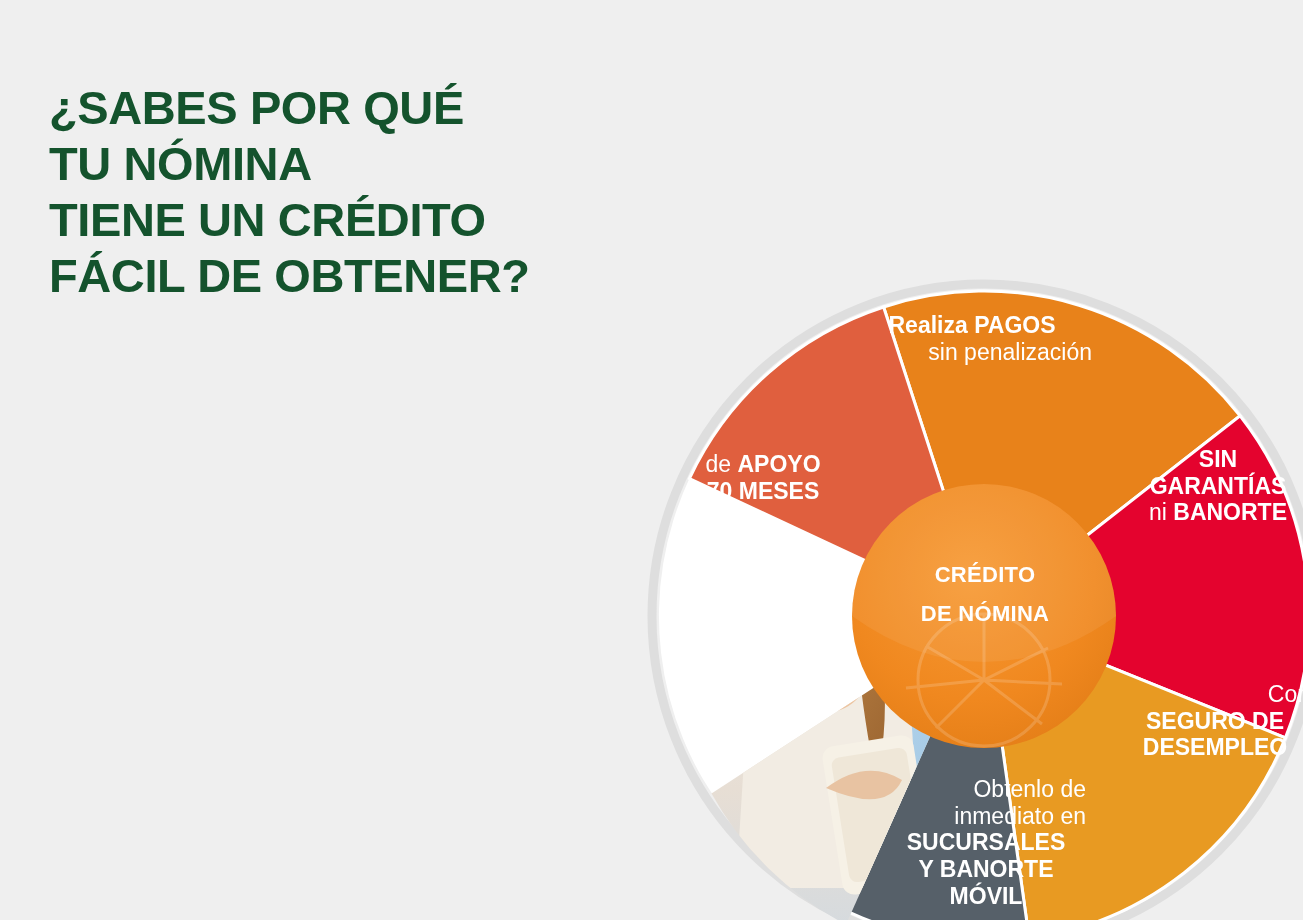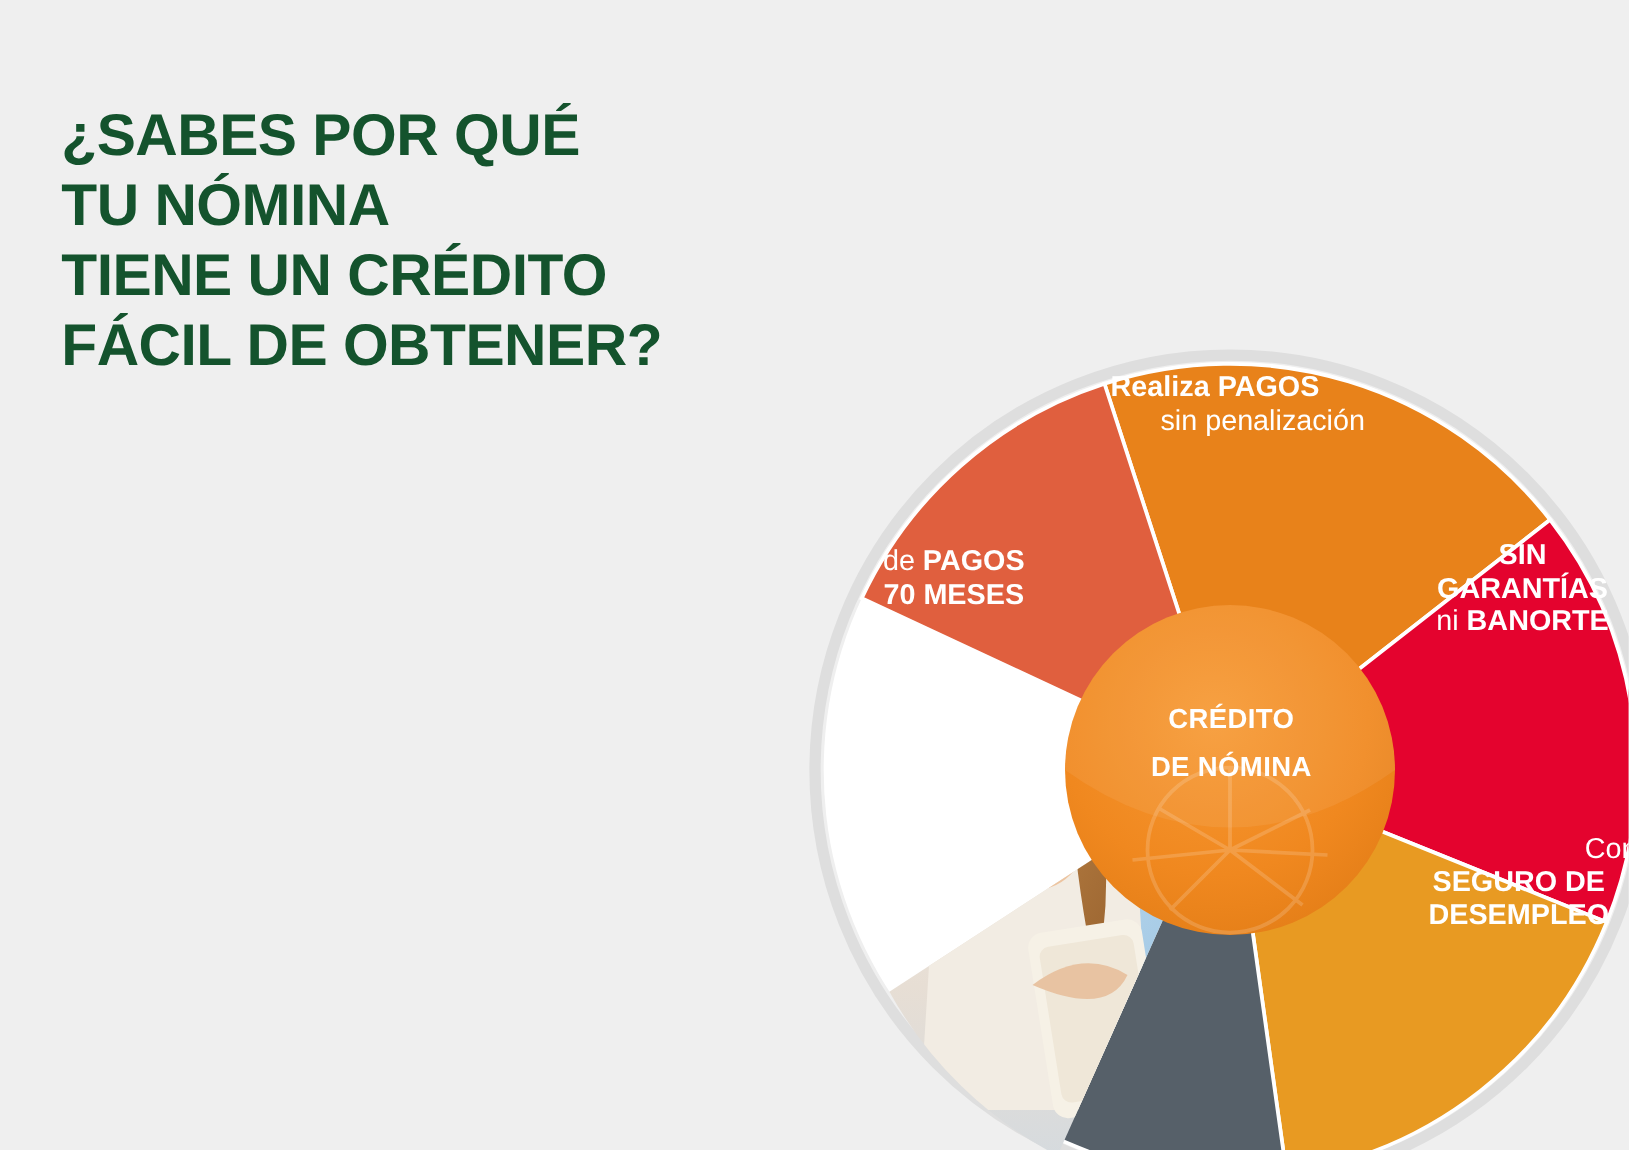--- a/index.html
+++ b/index.html
@@ -65,20 +65,21 @@
     height: 780px;
     overflow: visible;
   }
 
   .seg-label {
     position: absolute;
     text-align: center;
     color: #ffffff;
     line-height: 1.16;
     pointer-events: none;
+    margin-top: 16px;
   }
   .seg-label .b { font-weight: bold; }
   .seg-label .r { font-weight: normal; text-align: right; }
 
   
   #label-pagos   { left: 852px; top: 296px;  width: 240px; font-size: 23px; }
   #label-sin     { left: 1128px; top: 430px; width: 180px; font-size: 23px; }
   #label-seguro  { left: 1120px; top: 665px; width: 190px; font-size: 23px; }
   #label-obtenlo { left: 886px; top: 760px;  width: 200px; font-size: 23px; }
   #label-plazos  { left: 668px; top: 435px;  width: 190px; font-size: 23px; }
@@ -207,22 +208,29 @@
     <div class="b">GARANTÍAS</div>
     <div><span class="r">ni </span><span class="b">BANORTE</span></div>
   </div>
 
   <div class="seg-label" id="label-seguro">
     <div class="r">Con</div>
     <div class="b">SEGURO DE</div>
     <div class="b">DESEMPLEO</div>
   </div>
 
+  <div class="seg-label" id="label-obtenlo">
+    <div class="r">Obtenlo de</div>
+    <div class="r">inmediato en</div>
+    <div class="b">SUCURSALES</div>
+    <div class="b">Y BANORTE</div>
+    <div class="b">MÓVIL</div>
+  </div>
 
   <div class="seg-label" id="label-plazos">
-    <div><span class="r">de </span><span class="b">PAGOS</span></div>
+    <div><span class="r">de </span><span class="b">APOYO</span></div>
     <div class="b">70 MESES</div>
   </div>
 
   <div id="label-center">CRÉDITO
 DE NÓMINA</div>
 
 </div>
 
 </body></html>

